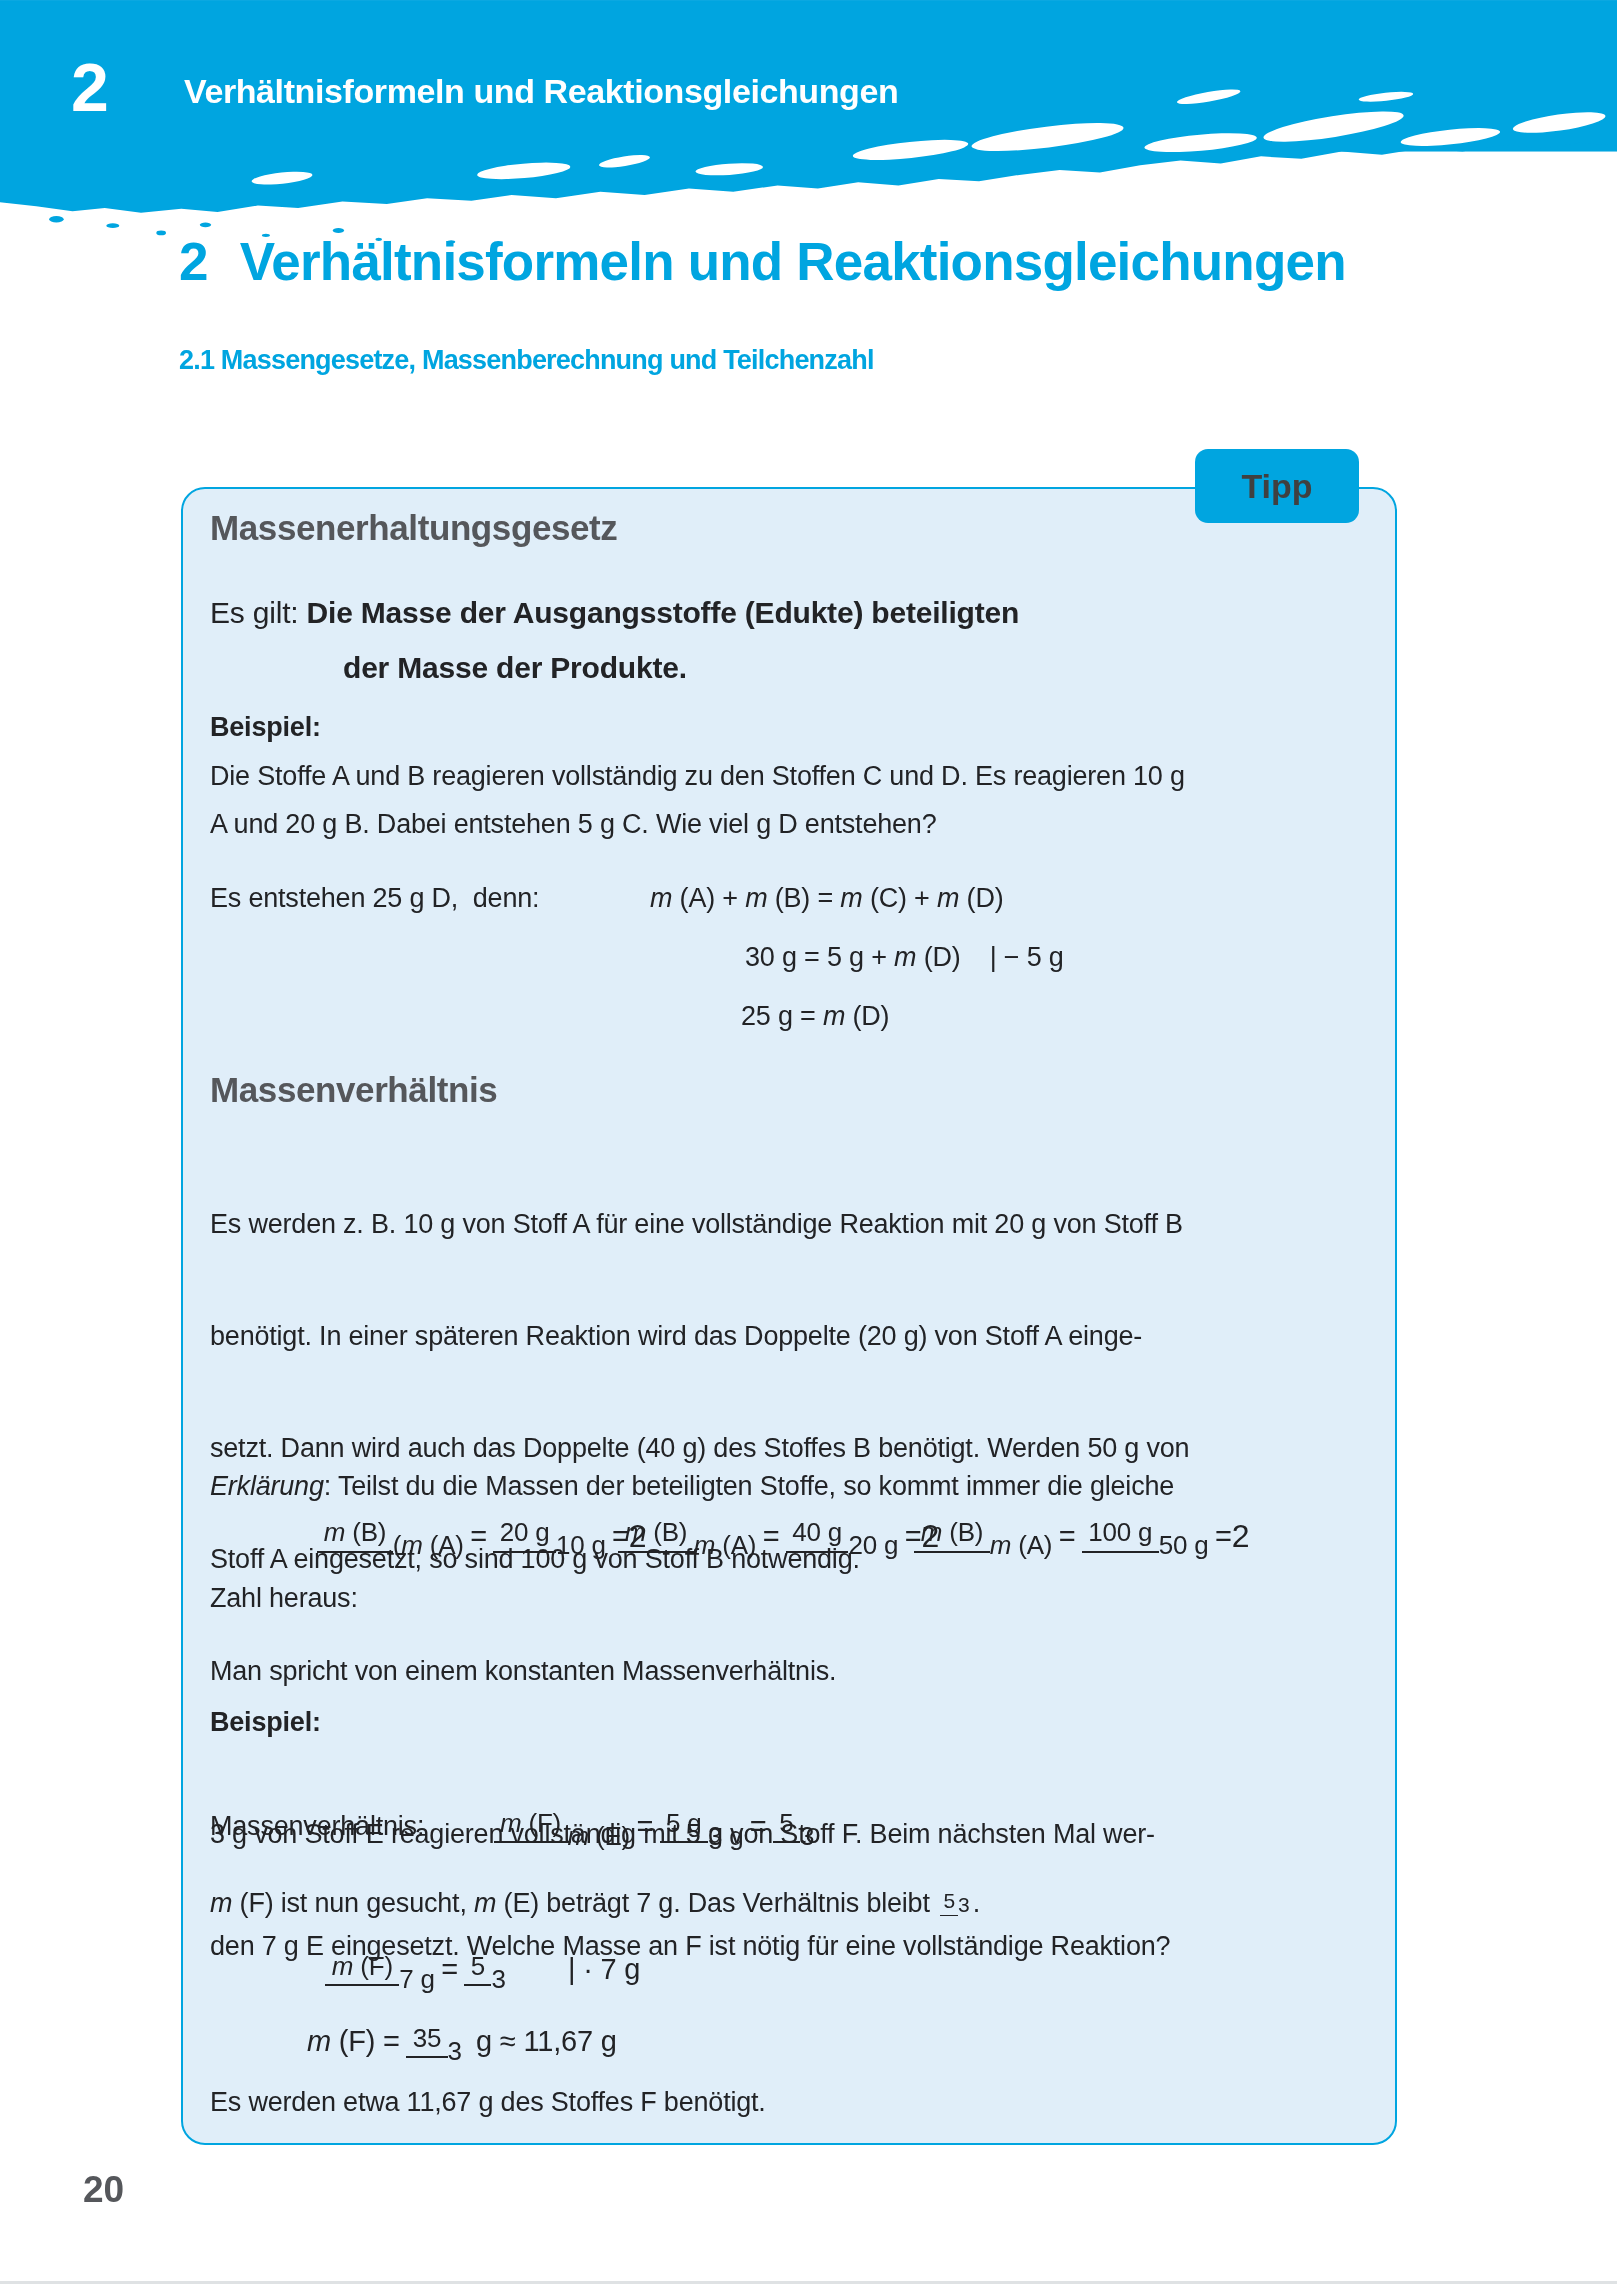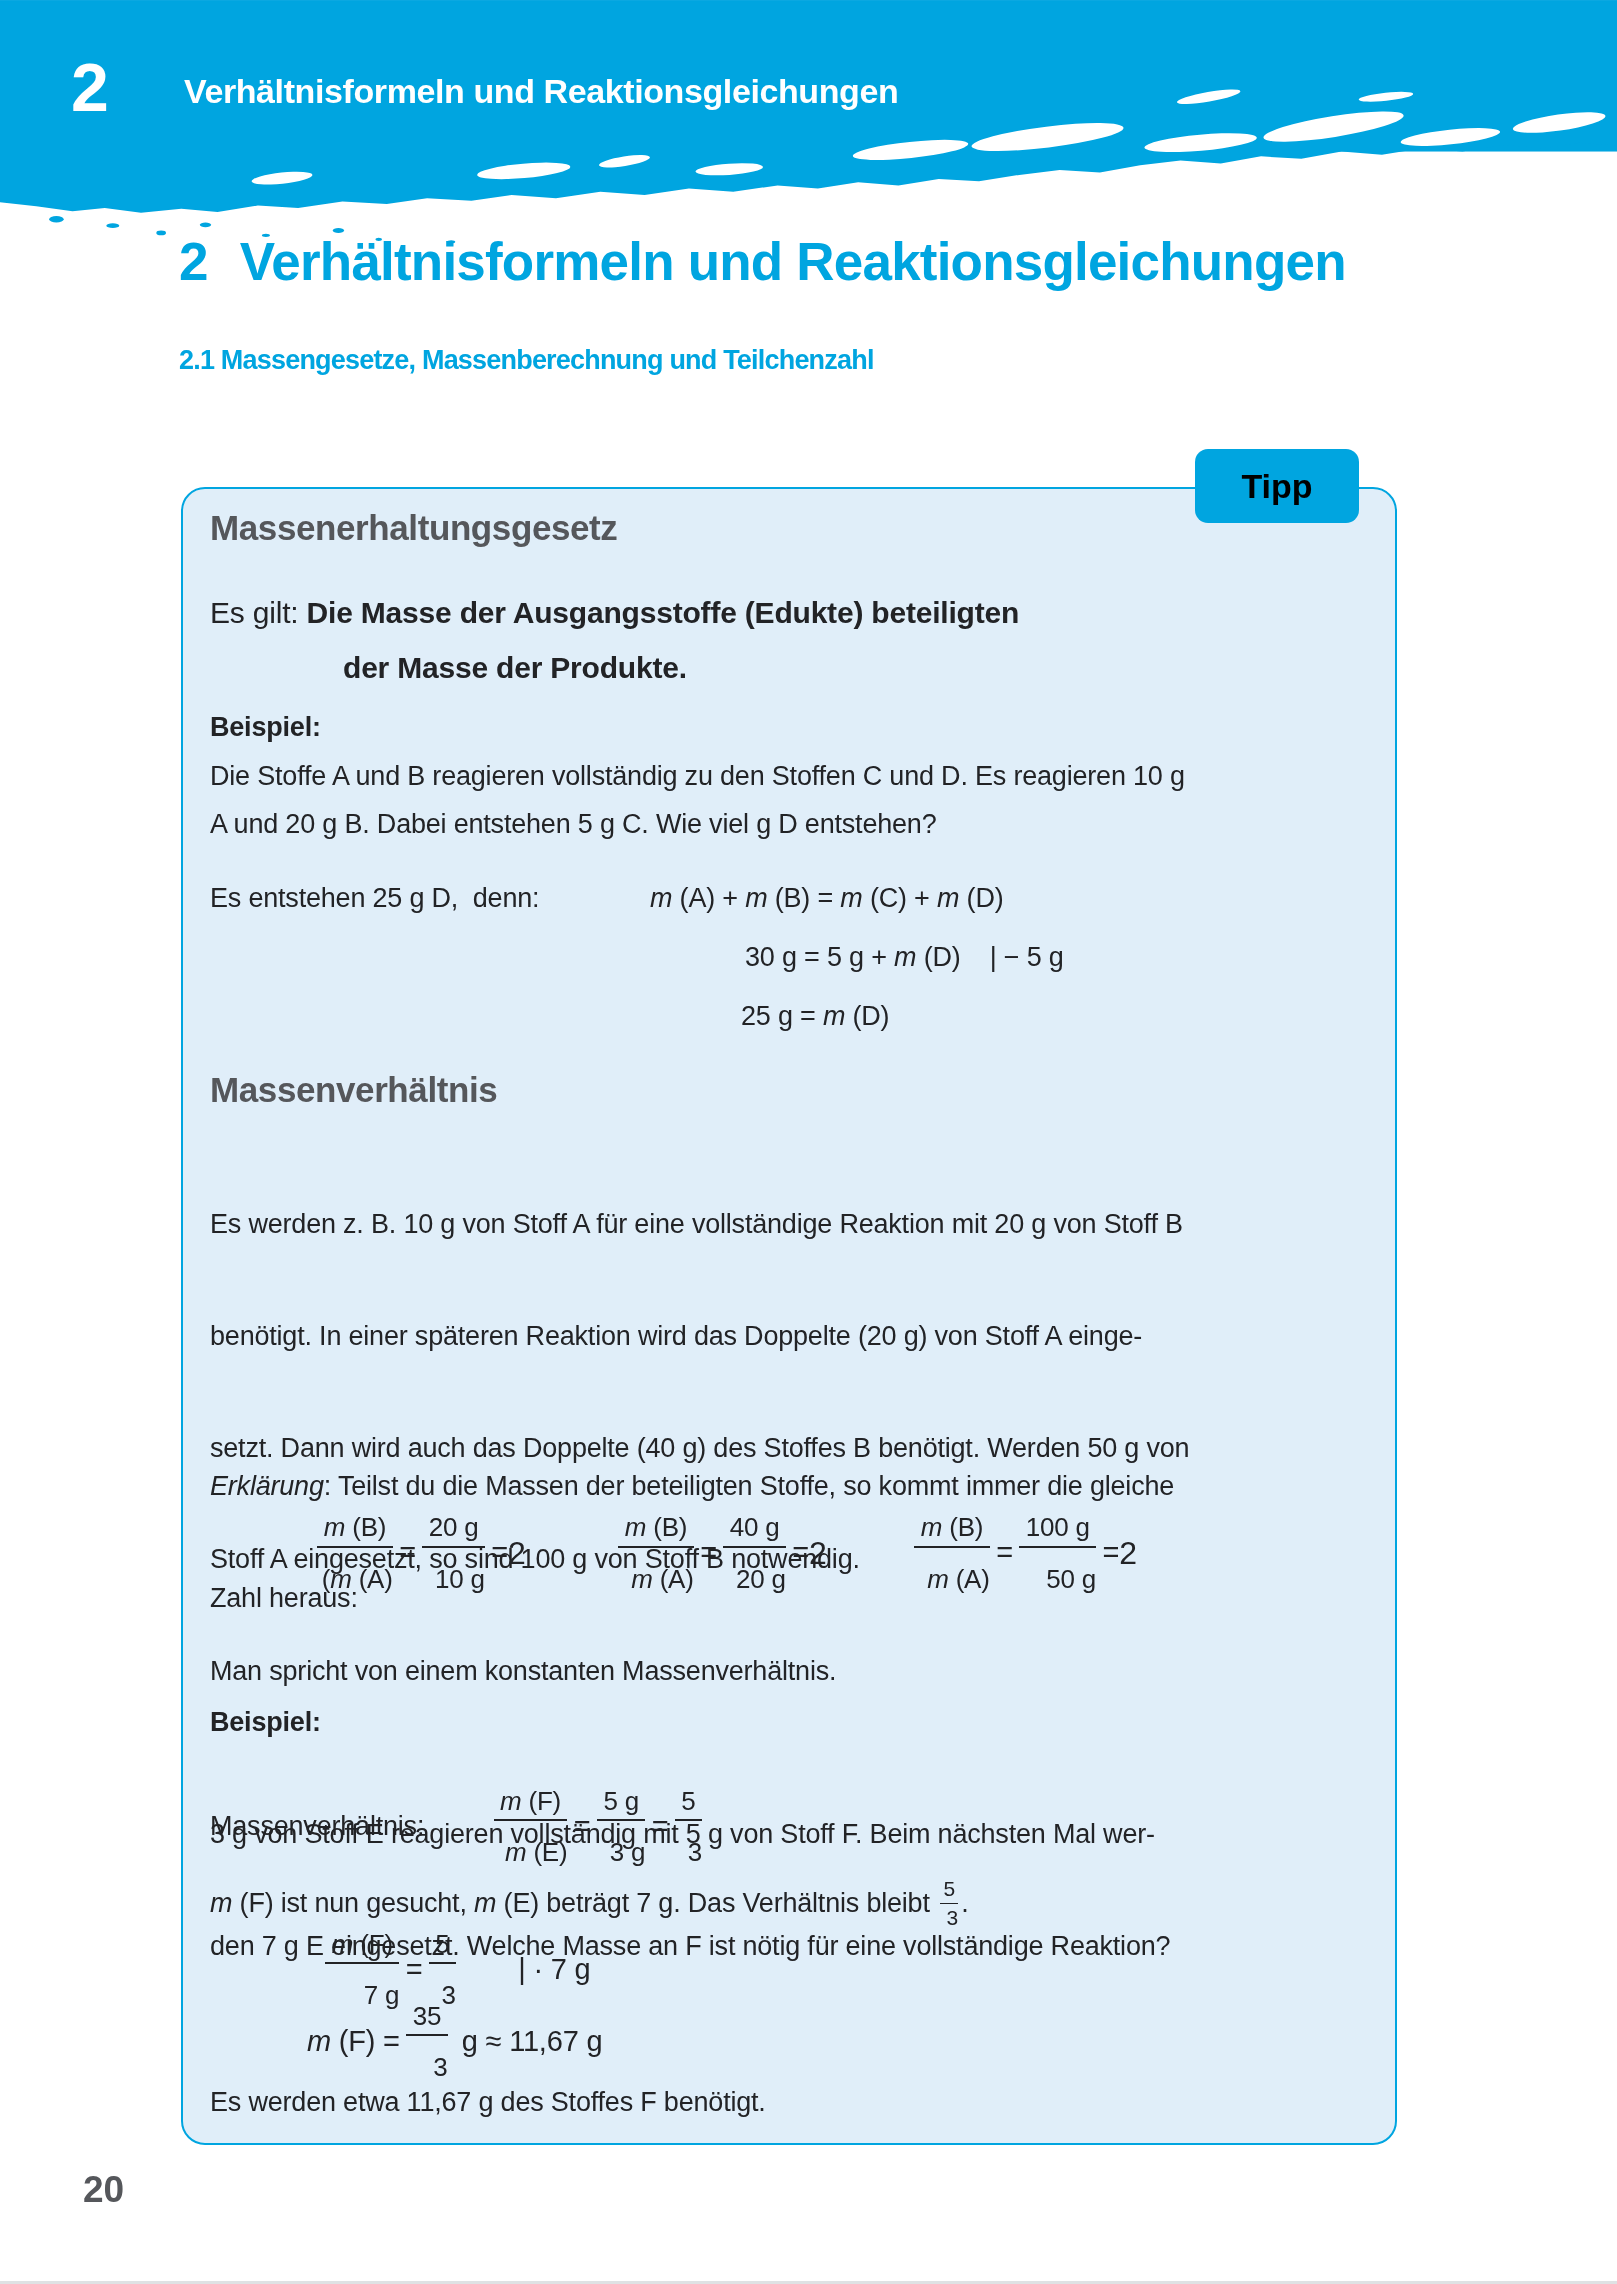--- a/index.html
+++ b/index.html
@@ -29,39 +29,39 @@
   .main-title .gap{display:inline-block;width:32px;}
   .sub-title{
     position:absolute;top:346px;left:179px;white-space:pre;
     font-size:27px;font-weight:700;color:var(--accent,#00a5e0);letter-spacing:-0.8px;line-height:1.1;
   }
   
   .tip-tab{
     position:absolute;left:1195px;top:449px;width:164px;height:74px;
     background:var(--accent,#00a5e0);border-radius:13px;
     display:flex;align-items:center;justify-content:center;
-    color:#000000;font-size:34px;font-weight:700;z-index:3;
+    color:#404040;font-size:34px;font-weight:700;z-index:3;
   }
   .tip-box{
     position:absolute;left:181px;top:487px;width:1216px;height:1658px;
     box-sizing:border-box;
     background:var(--box-fill,#e0eef9);
     border:2.4px solid var(--accent,#00a5e0);
     border-radius:24px;z-index:1;
   }
   .tb{position:absolute;left:27px;white-space:pre;font-size:27px;letter-spacing:-0.2px;line-height:1.2;}
   .tb-h{font-size:35px;font-weight:700;color:var(--heading,#55575b);letter-spacing:-0.4px;}
   .bold{font-weight:700;}
   .law{font-size:30px;}
   .lines .ln{height:47px;display:flex;align-items:center;white-space:pre;}
   .seg.i{font-style:italic;}
   .seg.b{font-weight:700;}
   
   .eqrow{display:flex;align-items:center;white-space:pre;font-size:29px;}
-  .frac{display:inline-flex;flex-direction:column;align-items:flex-end;vertical-align:middle;
+  .frac{display:inline-flex;flex-direction:row;align-items:center;vertical-align:middle;
         line-height:1;font-size:26px;margin:0 6.4px;}
   .frac .num{padding:0 6.4px 5.6px;border-bottom:2.4px solid #222326;}
   .frac .den{padding-top:18px;}
   .frac.small{font-size:21px;margin:0 3.2px;}
   .frac.small .num{padding:0 3.2px 3.2px;border-bottom:1.6px solid #222326;}
   .frac.small .den{padding-top:3.2px;}
   .res{font-size:32px;}
   .op-gap{margin-left:56px;}
   
   .page-num{position:absolute;left:83px;top:2169px;font-size:37px;font-weight:700;color:var(--heading,#55575b);}

